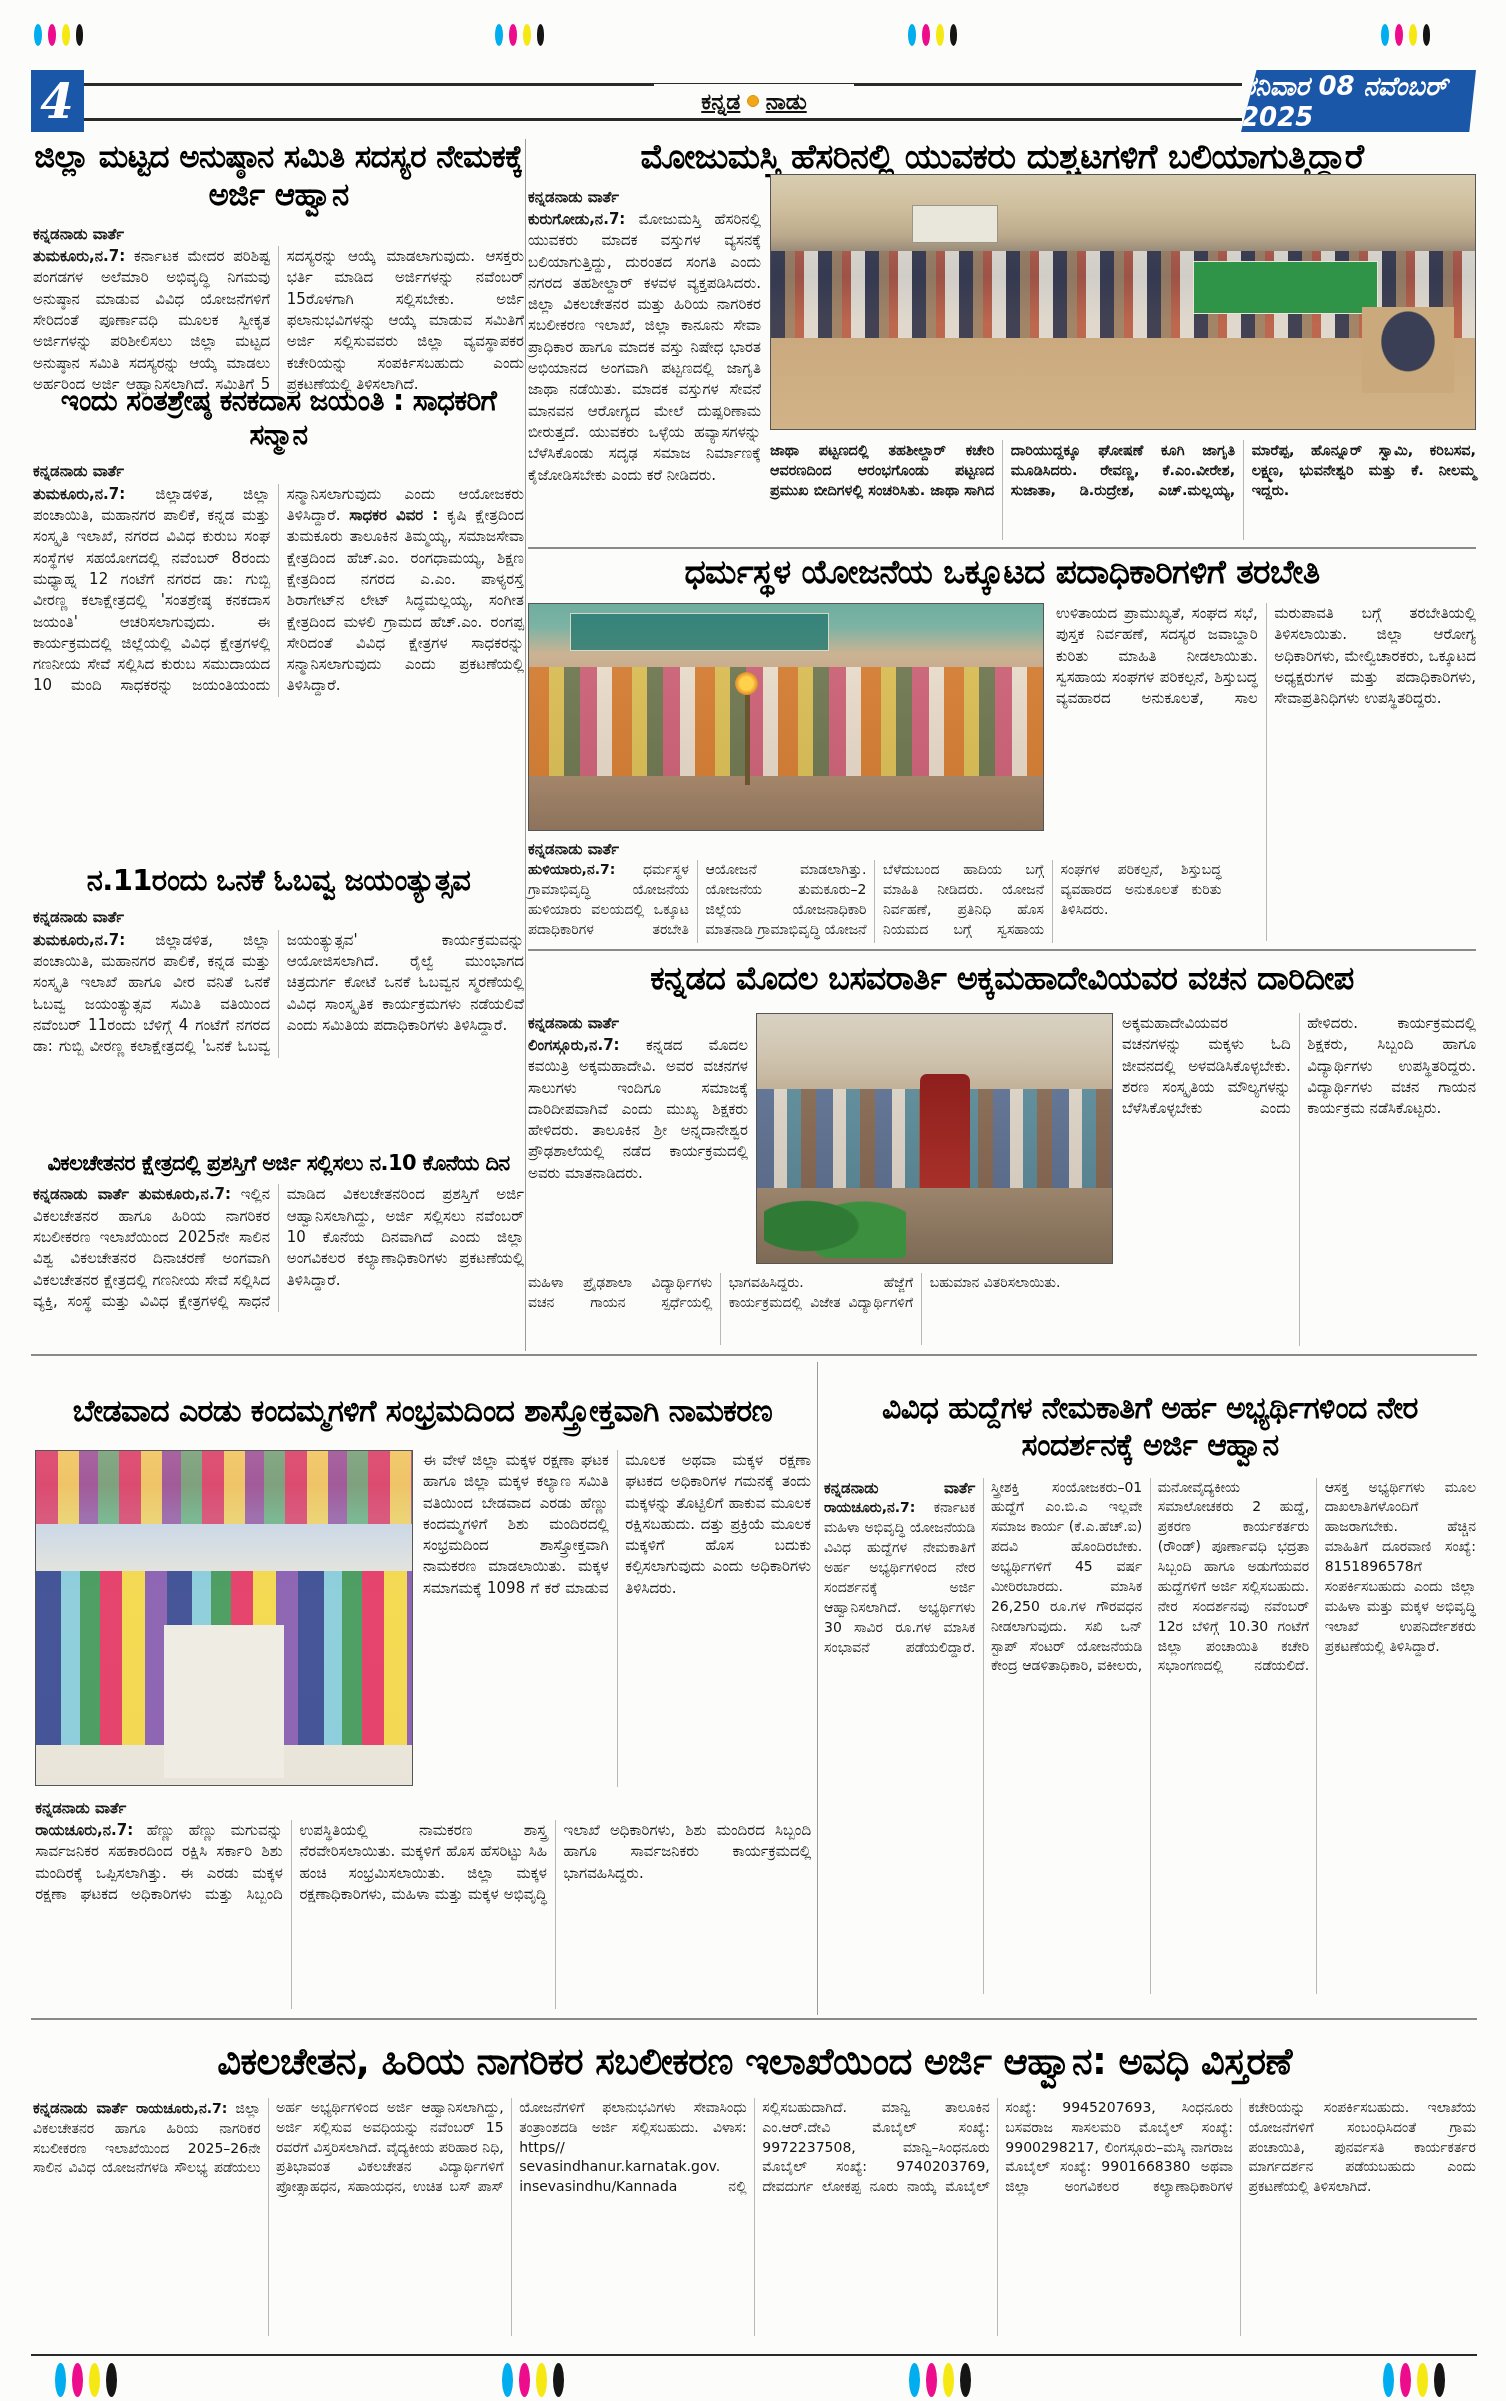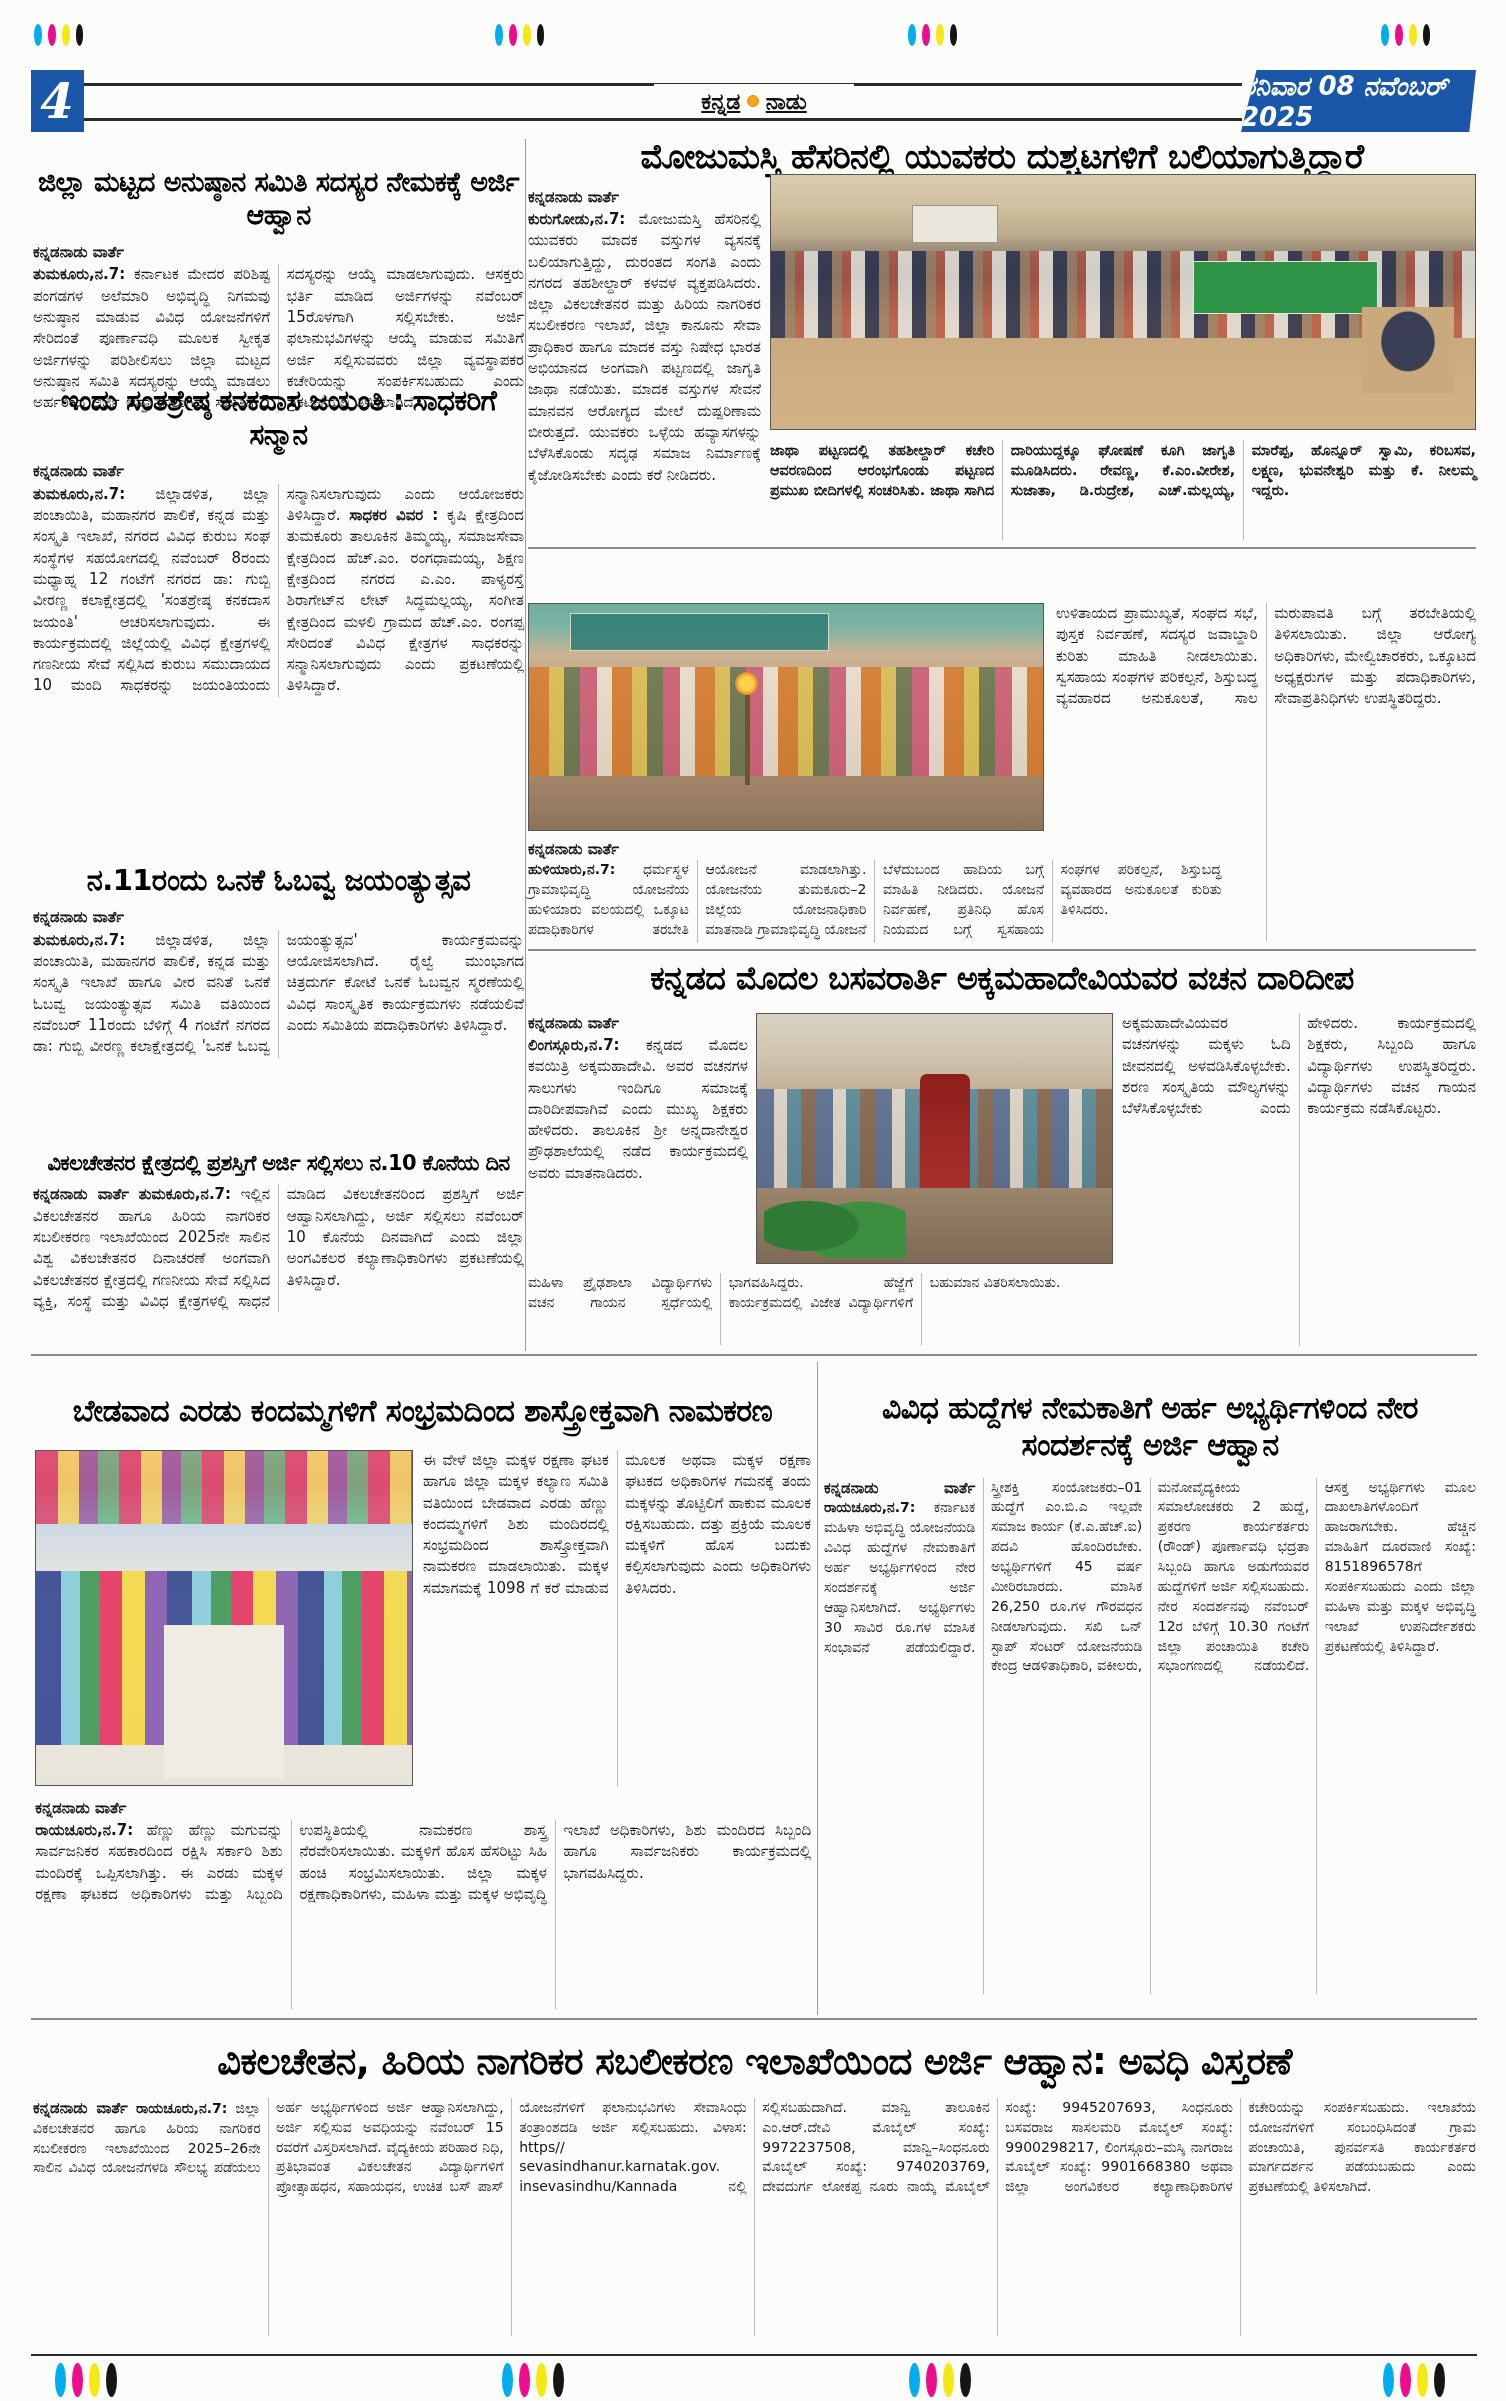--- a/index.html
+++ b/index.html
@@ -74,21 +74,21 @@
     <span class="mast-dot"></span>
     <span>ನಾಡು</span>
   </div>
   <div class="abs dateban" style="left:1241px;top:70px;width:235px;height:62px;">
       <span>ಶನಿವಾರ 08 ನವೆಂಬರ್ 2025</span>
     </div>
 
   <div class="vdiv" style="left:525px;top:139px;height:1212px;"></div>
 
   <div class="abs" style="left:33px;top:138px;width:491px;height:243px;">
-    <div class="headline" style="font-size:27px;margin-top:28px;">ಜಿಲ್ಲಾ ಮಟ್ಟದ ಅನುಷ್ಠಾನ ಸಮಿತಿ ಸದಸ್ಯರ ನೇಮಕಕ್ಕೆ ಅರ್ಜಿ ಆಹ್ವಾನ</div>
+    <div class="headline" style="font-size:31px;">ಜಿಲ್ಲಾ ಮಟ್ಟದ ಅನುಷ್ಠಾನ ಸಮಿತಿ ಸದಸ್ಯರ ನೇಮಕಕ್ಕೆ ಅರ್ಜಿ ಆಹ್ವಾನ</div>
     <div class="byline" style="margin-top:10px;"><span>ಕನ್ನಡನಾಡು ವಾರ್ತೆ</span></div>
     <div class="body-text cols-2" style="margin-top:2.2px;"><span class="dateline">ತುಮಕೂರು,ನ.7:</span> <span>ಕರ್ನಾಟಕ ಮೇದರ ಪರಿಶಿಷ್ಟ ಪಂಗಡಗಳ ಅಲೆಮಾರಿ ಅಭಿವೃದ್ಧಿ ನಿಗಮವು ಅನುಷ್ಠಾನ ಮಾಡುವ ವಿವಿಧ ಯೋಜನೆಗಳಿಗೆ ಸೇರಿದಂತೆ ಪೂರ್ಣಾವಧಿ ಮೂಲಕ ಸ್ವೀಕೃತ ಅರ್ಜಿಗಳನ್ನು ಪರಿಶೀಲಿಸಲು ಜಿಲ್ಲಾ ಮಟ್ಟದ ಅನುಷ್ಠಾನ ಸಮಿತಿ ಸದಸ್ಯರನ್ನು ಆಯ್ಕೆ ಮಾಡಲು ಅರ್ಹರಿಂದ ಅರ್ಜಿ ಆಹ್ವಾನಿಸಲಾಗಿದೆ. ಸಮಿತಿಗೆ 5 ಸದಸ್ಯರನ್ನು ಆಯ್ಕೆ ಮಾಡಲಾಗುವುದು. ಆಸಕ್ತರು ಭರ್ತಿ ಮಾಡಿದ ಅರ್ಜಿಗಳನ್ನು ನವೆಂಬರ್ 15ರೊಳಗಾಗಿ ಸಲ್ಲಿಸಬೇಕು. ಅರ್ಜಿ ಫಲಾನುಭವಿಗಳನ್ನು ಆಯ್ಕೆ ಮಾಡುವ ಸಮಿತಿಗೆ ಅರ್ಜಿ ಸಲ್ಲಿಸುವವರು ಜಿಲ್ಲಾ ವ್ಯವಸ್ಥಾಪಕರ ಕಚೇರಿಯನ್ನು ಸಂಪರ್ಕಿಸಬಹುದು ಎಂದು ಪ್ರಕಟಣೆಯಲ್ಲಿ ತಿಳಿಸಲಾಗಿದೆ.</span></div>
   </div>
 
   <div class="abs" style="left:33px;top:384px;width:491px;height:476px;">
     <div class="headline" style="font-size:28px;">ಇಂದು ಸಂತಶ್ರೇಷ್ಠ ಕನಕದಾಸ ಜಯಂತಿ : ಸಾಧಕರಿಗೆ ಸನ್ಮಾನ</div>
     <div class="byline" style="margin-top:9px;"><span>ಕನ್ನಡನಾಡು ವಾರ್ತೆ</span></div>
     <div class="body-text cols-2" style="margin-top:2.2px;">
       <span class="dateline">ತುಮಕೂರು,ನ.7:</span>
       <span>ಜಿಲ್ಲಾಡಳಿತ, ಜಿಲ್ಲಾ ಪಂಚಾಯಿತಿ, ಮಹಾನಗರ ಪಾಲಿಕೆ, ಕನ್ನಡ ಮತ್ತು ಸಂಸ್ಕೃತಿ ಇಲಾಖೆ, ನಗರದ ವಿವಿಧ ಕುರುಬ ಸಂಘ ಸಂಸ್ಥೆಗಳ ಸಹಯೋಗದಲ್ಲಿ ನವೆಂಬರ್ 8ರಂದು ಮಧ್ಯಾಹ್ನ 12 ಗಂಟೆಗೆ ನಗರದ ಡಾ: ಗುಬ್ಬಿ ವೀರಣ್ಣ ಕಲಾಕ್ಷೇತ್ರದಲ್ಲಿ 'ಸಂತಶ್ರೇಷ್ಠ ಕನಕದಾಸ ಜಯಂತಿ' ಆಚರಿಸಲಾಗುವುದು. ಈ ಕಾರ್ಯಕ್ರಮದಲ್ಲಿ ಜಿಲ್ಲೆಯಲ್ಲಿ ವಿವಿಧ ಕ್ಷೇತ್ರಗಳಲ್ಲಿ ಗಣನೀಯ ಸೇವೆ ಸಲ್ಲಿಸಿದ ಕುರುಬ ಸಮುದಾಯದ 10 ಮಂದಿ ಸಾಧಕರನ್ನು ಜಯಂತಿಯಂದು ಸನ್ಮಾನಿಸಲಾಗುವುದು ಎಂದು ಆಯೋಜಕರು ತಿಳಿಸಿದ್ದಾರೆ.</span>
@@ -119,20 +119,21 @@
       <div class="abs" style="left:60%;top:34%;width:26%;height:20%;background:#2f9348;border:1.7px solid #e8e6da;"></div>
       <div class="abs" style="left:20%;top:12%;width:12%;height:14%;background:#e9e7db;border:1.1px solid #9a9584;"></div>
       <div class="abs" style="left:84%;top:52%;width:13%;height:34%;background:radial-gradient(ellipse at 50% 40%,#3a3f55 0 40%,transparent 42%),#caa97c;"></div>
     </div>
     <div class="abs caption cols-3" style="left:242px;top:304px;width:706px;height:100px;">ಜಾಥಾ ಪಟ್ಟಣದಲ್ಲಿ ತಹಶೀಲ್ದಾರ್ ಕಚೇರಿ ಆವರಣದಿಂದ ಆರಂಭಗೊಂಡು ಪಟ್ಟಣದ ಪ್ರಮುಖ ಬೀದಿಗಳಲ್ಲಿ ಸಂಚರಿಸಿತು. ಜಾಥಾ ಸಾಗಿದ ದಾರಿಯುದ್ದಕ್ಕೂ ಘೋಷಣೆ ಕೂಗಿ ಜಾಗೃತಿ ಮೂಡಿಸಿದರು. ರೇವಣ್ಣ, ಕೆ.ಎಂ.ವೀರೇಶ, ಸುಜಾತಾ, ಡಿ.ರುದ್ರೇಶ, ಎಚ್.ಮಲ್ಲಯ್ಯ, ಮಾರೆಪ್ಪ, ಹೊನ್ನೂರ್ ಸ್ವಾಮಿ, ಕರಿಬಸವ, ಲಕ್ಷ್ಮಣ, ಭುವನೇಶ್ವರಿ ಮತ್ತು ಕೆ. ನೀಲಮ್ಮ ಇದ್ದರು.</div>
   </div>
 
   <div class="rule-soft" style="left:528px;top:547px;width:948px;height:1.7px;"></div>
 
   <div class="abs" style="left:528px;top:552px;width:948px;height:395px;">
+    <div class="headline" style="font-size:33px;">ಧರ್ಮಸ್ಥಳ ಯೋಜನೆಯ ಒಕ್ಕೂಟದ ಪದಾಧಿಕಾರಿಗಳಿಗೆ ತರಬೇತಿ</div>
     <div class="photo" style="left:0;top:51px;width:516px;height:228px;background:
         linear-gradient(180deg,#6fae9f 0%,#7cb3a4 10%,#cbb393 22%,#c2a183 40%,#a98a6d 70%,#8d735c 100%);">
       <div class="abs" style="left:0;top:28%;width:100%;height:48%;background:
         repeating-linear-gradient(90deg,rgba(216,120,40,.8) 0 20px,rgba(222,196,80,.8) 20px 35px,rgba(90,110,72,.75) 35px 51px,rgba(206,88,120,.8) 51px 68px,rgba(245,240,230,.7) 68px 83px);"></div>
       <div class="abs" style="left:42%;top:36%;width:5.5px;height:44%;background:#6b5430;"></div>
       <div class="abs" style="left:40%;top:30%;width:23px;height:23px;border-radius:50%;background:radial-gradient(circle,#ffd24a 0 40%,#e08a2a 70%,transparent 72%);"></div>
       <div class="abs" style="left:8%;top:4%;width:50%;height:16%;background:#2e7d74;opacity:.85;border:1.1px solid #e4e0cf;"></div>
     </div>
     <div class="abs body-text cols-2" style="left:528px;top:51px;width:420px;height:338px;"><span>ಉಳಿತಾಯದ ಪ್ರಾಮುಖ್ಯತೆ, ಸಂಘದ ಸಭೆ, ಪುಸ್ತಕ ನಿರ್ವಹಣೆ, ಸದಸ್ಯರ ಜವಾಬ್ದಾರಿ ಕುರಿತು ಮಾಹಿತಿ ನೀಡಲಾಯಿತು. ಸ್ವಸಹಾಯ ಸಂಘಗಳ ಪರಿಕಲ್ಪನೆ, ಶಿಸ್ತುಬದ್ಧ ವ್ಯವಹಾರದ ಅನುಕೂಲತೆ, ಸಾಲ ಮರುಪಾವತಿ ಬಗ್ಗೆ ತರಬೇತಿಯಲ್ಲಿ ತಿಳಿಸಲಾಯಿತು. ಜಿಲ್ಲಾ ಆರೋಗ್ಯ ಅಧಿಕಾರಿಗಳು, ಮೇಲ್ವಿಚಾರಕರು, ಒಕ್ಕೂಟದ ಅಧ್ಯಕ್ಷರುಗಳ ಮತ್ತು ಪದಾಧಿಕಾರಿಗಳು, ಸೇವಾಪ್ರತಿನಿಧಿಗಳು ಉಪಸ್ಥಿತರಿದ್ದರು.</span></div>
     <div class="abs byline" style="left:0;top:287px;width:516px;"><span>ಕನ್ನಡನಾಡು ವಾರ್ತೆ</span></div>

